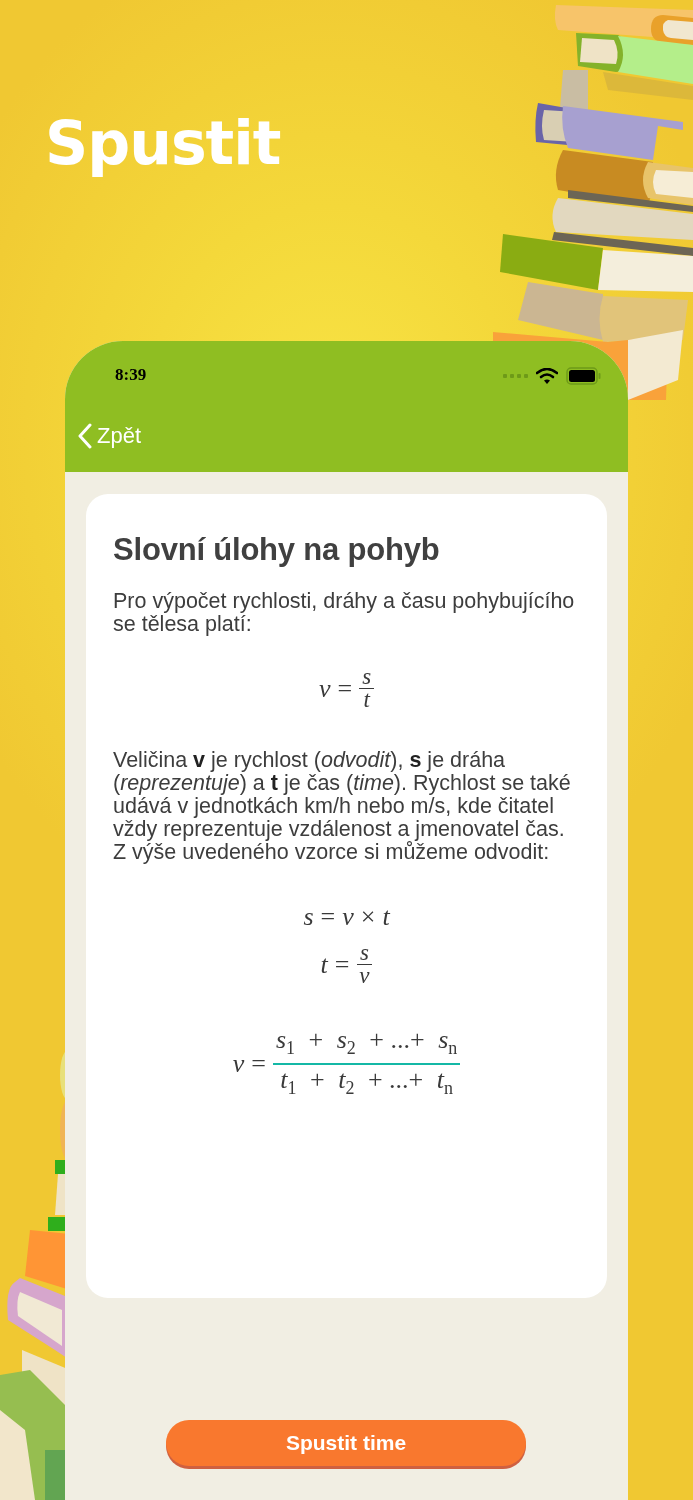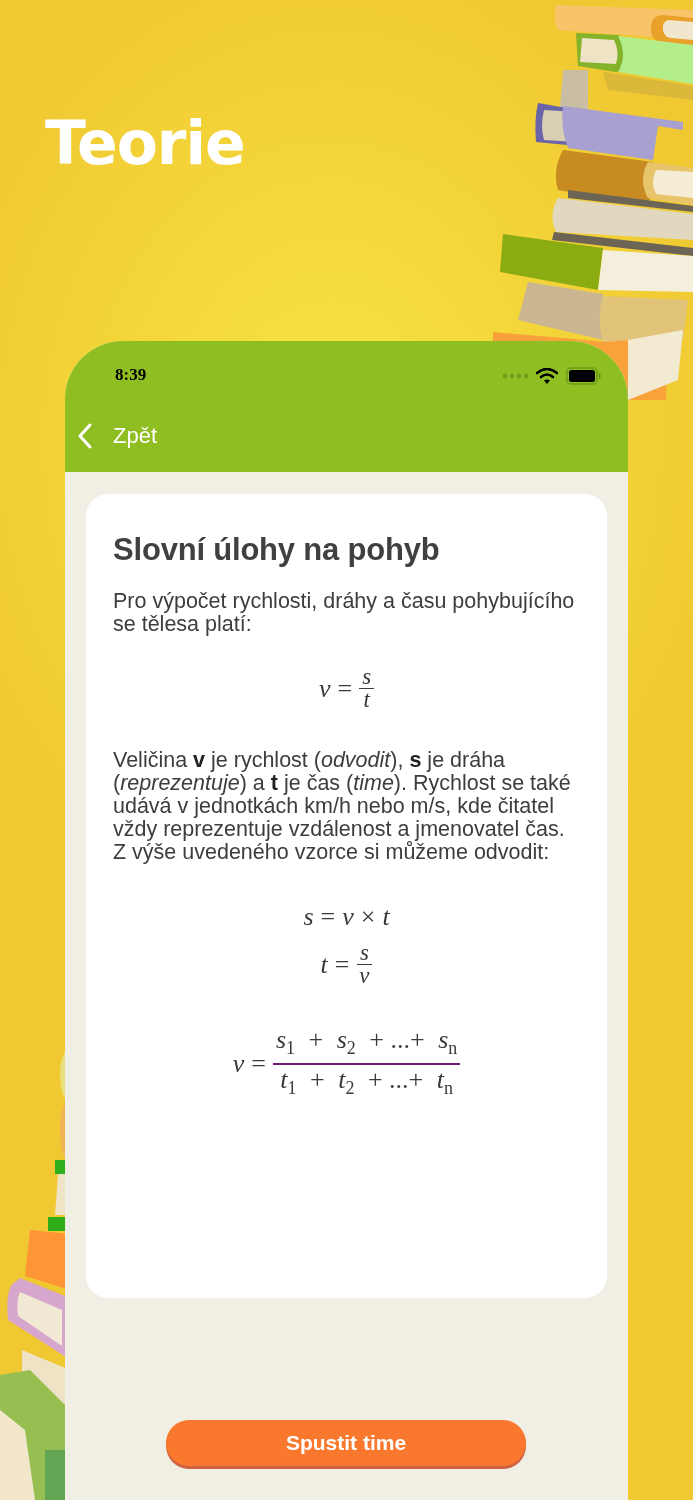--- a/index.html
+++ b/index.html
@@ -25,58 +25,58 @@
     position: relative; height: 131px; background: #8fbe22;
   }
   .status-time {
     position: absolute; left: 50px; top: 24px; font-size: 17px; font-weight: bold; color: #000;
     font-family: Liberation Serif, serif;
   }
   .status-right { position: absolute; right: 26px; top: 26px; display: flex; align-items: center; gap: 8px; }
   .signal-dots { display: flex; gap: 3px; }
   .signal-dots span { width: 4px; height: 4px; background: #6e9a18; border-radius: 1px; }
   .back-btn {
-    position: absolute; left: 12px; top: 82px; display: flex; align-items: center; gap: 20px;
+    position: absolute; left: 12px; top: 82px; display: flex; align-items: center; gap: 4px;
     color: #ffffff; font-size: 22px; cursor: pointer;
   }
   .content { padding: 22px 21px 0 21px; }
   .card {
     background: #ffffff; border-radius: 22px; height: 804px; overflow: hidden;
     padding: 38px 27px 0 27px; color: #3b3b3b;
   }
   .card-title { color: #404040; font-size: 31px; font-weight: bold; margin-bottom: 22px; letter-spacing: -0.2px; }
   .para { font-size: 21.5px; line-height: 23px; color: #3d3d3d; }
   .para b { color: #222; }
   .math {
     font-family: "Liberation Serif", "DejaVu Serif", serif; font-style: italic;
     font-size: 26px; color: #3a3a3a; text-align: center;
     display: flex; justify-content: center; align-items: center;
   }
   .math .op { font-style: normal; margin: 0 7px; }
   .frac { display: inline-flex; flex-direction: column; align-items: center; font-size: 23px; line-height: 22px; }
   .frac .num { padding: 0 3px; border-bottom: 1.5px solid #3a3a3a; }
   .frac .den { padding: 0 3px; }
   .frac.big { font-size: 26px; line-height: 30px; }
-  .frac.big .num { border-bottom: 2px solid #701a75; }
+  .frac.big .num { border-bottom: 2px solid #14b8a6; }
   sub { font-style: normal; font-size: 18px; }
   .m1 { margin: 30px 0 38px; }
   .m2 { margin: 38px 0 10px; }
   .m3 { margin: 0 0 38px; }
   .m4 { margin: 28px 0 0; }
   .start-btn {
     position: absolute; left: 101px; top: 1079px; width: 360px; height: 46px;
     background: #f9782e; border-radius: 23px; box-shadow: 0 3px 0 #cf6040;
     color: #fff; font-size: 21px; font-weight: bold; display: flex; align-items: center; justify-content: center;
     cursor: pointer;
   }
 </style>
 </head>
 <body>
 
-<div class="promo-title">Teorie</div>
+<div class="promo-title">Spustit</div>
 
 <svg class="books-top" viewBox="0 0 215 400">
   <path d="M78 5 Q75 20 80 30 L215 40 L215 10 Z" fill="#f7c46a"></path>
   <path d="M185 15 q-12 0 -12 14 q0 13 14 14 L215 45 L215 18 Z" fill="#e9a12a"></path>
   <path d="M190 20 q-6 2 -5 10 q1 7 8 8 L215 40 L215 22 Z" fill="#f1e7cf"></path>
   <path d="M98 33 L140 35 Q150 40 148 58 Q146 72 138 72 L100 66 Z" fill="#84b22a"></path>
   <path d="M104 38 L136 40 Q142 52 138 64 L102 62 Z" fill="#efe3c6"></path>
   <path d="M140 36 L215 45 L215 84 L140 72 Q150 55 140 36 Z" fill="#b4ee8a"></path>
   <path d="M125 72 L215 86 L215 100 L130 90 Z" fill="#dcb83a"></path>
   <path d="M85 70 L110 70 L110 112 L82 108 Z" fill="#c9bda3"></path>

